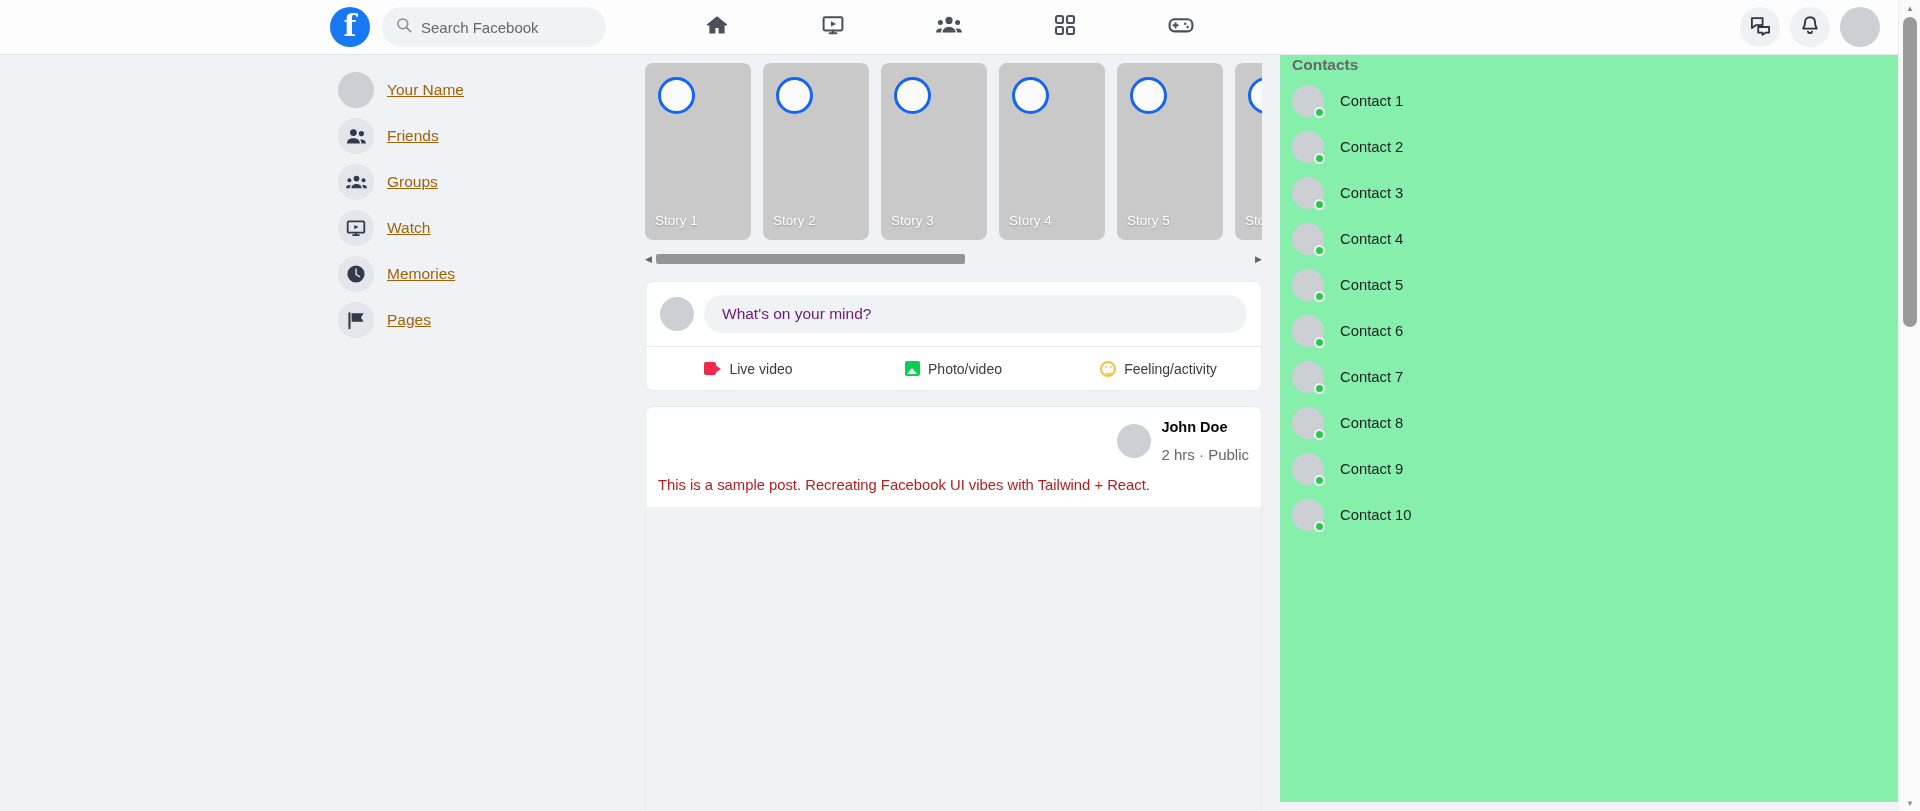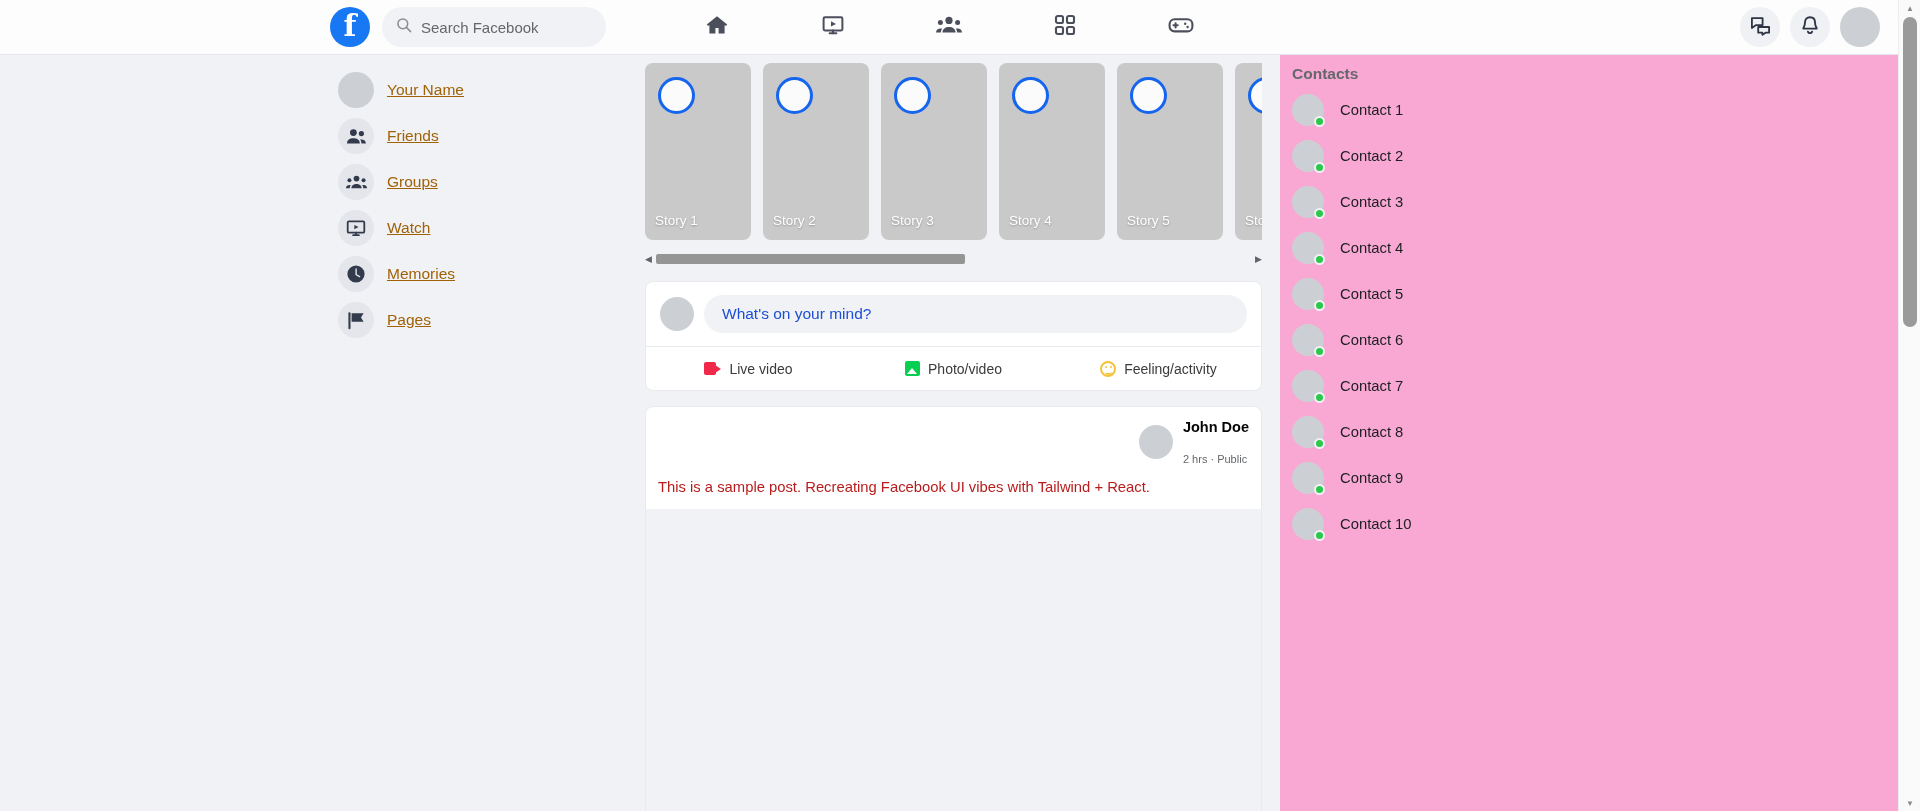--- a/index.html
+++ b/index.html
@@ -138,21 +138,21 @@
   #composer-top {
     display: flex; align-items: center; gap: 10px;
     padding: 13px 14px;
   }
   .av-sm { width: 34px; height: 34px; border-radius: 50%; background: #ccd0d5; flex: none; }
   #composer-input {
     flex: 1; height: 38px; border-radius: 19px;
     background: #f0f2f5;
     display: flex; align-items: center;
     padding: 0 18px;
-    font-size: 15.5px; color: #1d4ed8;
+    font-size: 15.5px; color: #701a75;
   }
   #composer-actions {
     border-top: 1px solid #e8eaed;
     height: 44px; display: flex; align-items: center;
   }
   .cact {
     flex: 1; display: flex; align-items: center; justify-content: center; gap: 8px;
     font-size: 14px; color: #3a3b3c;
   }
   .ico-live { width: 17px; height: 15px; position: relative; flex: none; }
@@ -189,28 +189,28 @@
   }
   .ico-smile::after {
     content: ""; position: absolute; left: 2.5px; top: 6px;
     width: 7px; height: 4px;
     border-bottom: 2px solid #f5c33b;
     border-radius: 0 0 6px 6px;
   }
   #post { margin-top: 15px; min-height: 480px; }
   #post-head { display: flex; align-items: center; gap: 10px; padding: 12px 12px 4px; justify-content: flex-end; }
   #post-author { font-size: 14.5px; font-weight: 700; color: #050505; }
-  #post-meta { font-size: 11px; color: #65676b; margin-top: 18px; }
+  #post-meta { font-size: 15px; color: #65676b; margin-top: 11px; }
   #post-body { padding: 10px 12px 14px; font-size: 14.8px; color: #b91c1c; }
   #post-media { height: 360px; background: #f0f2f5; }
   
   #contacts {
-    position: absolute; top: 55px; right: 22px;
+    position: absolute; top: 46px; right: 22px;
     width: 618px; padding-top: 10px;
-    background: #f9a8d4;
+    background: #86efac;
     height: 756px;
   }
   #contacts-title {
     font-size: 15.5px; font-weight: 700; color: #65676b;
     padding-left: 12px; margin-bottom: 4px;
   }
   .contact {
     display: flex; align-items: center; gap: 16px;
     height: 46px; padding-left: 12px; border-radius: 8px;
     width: 300px;

